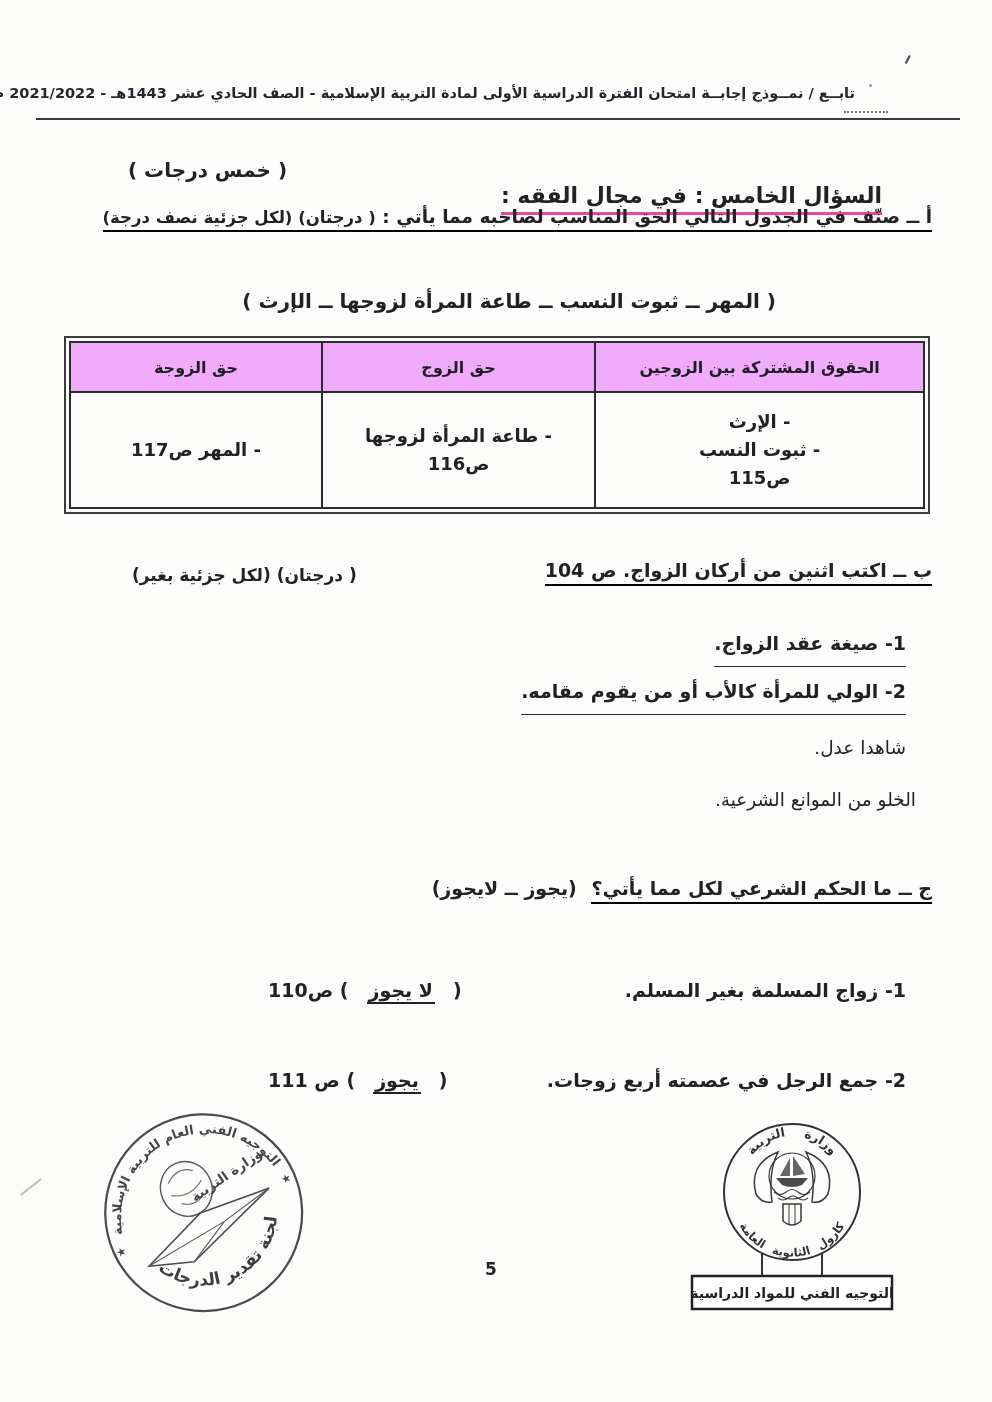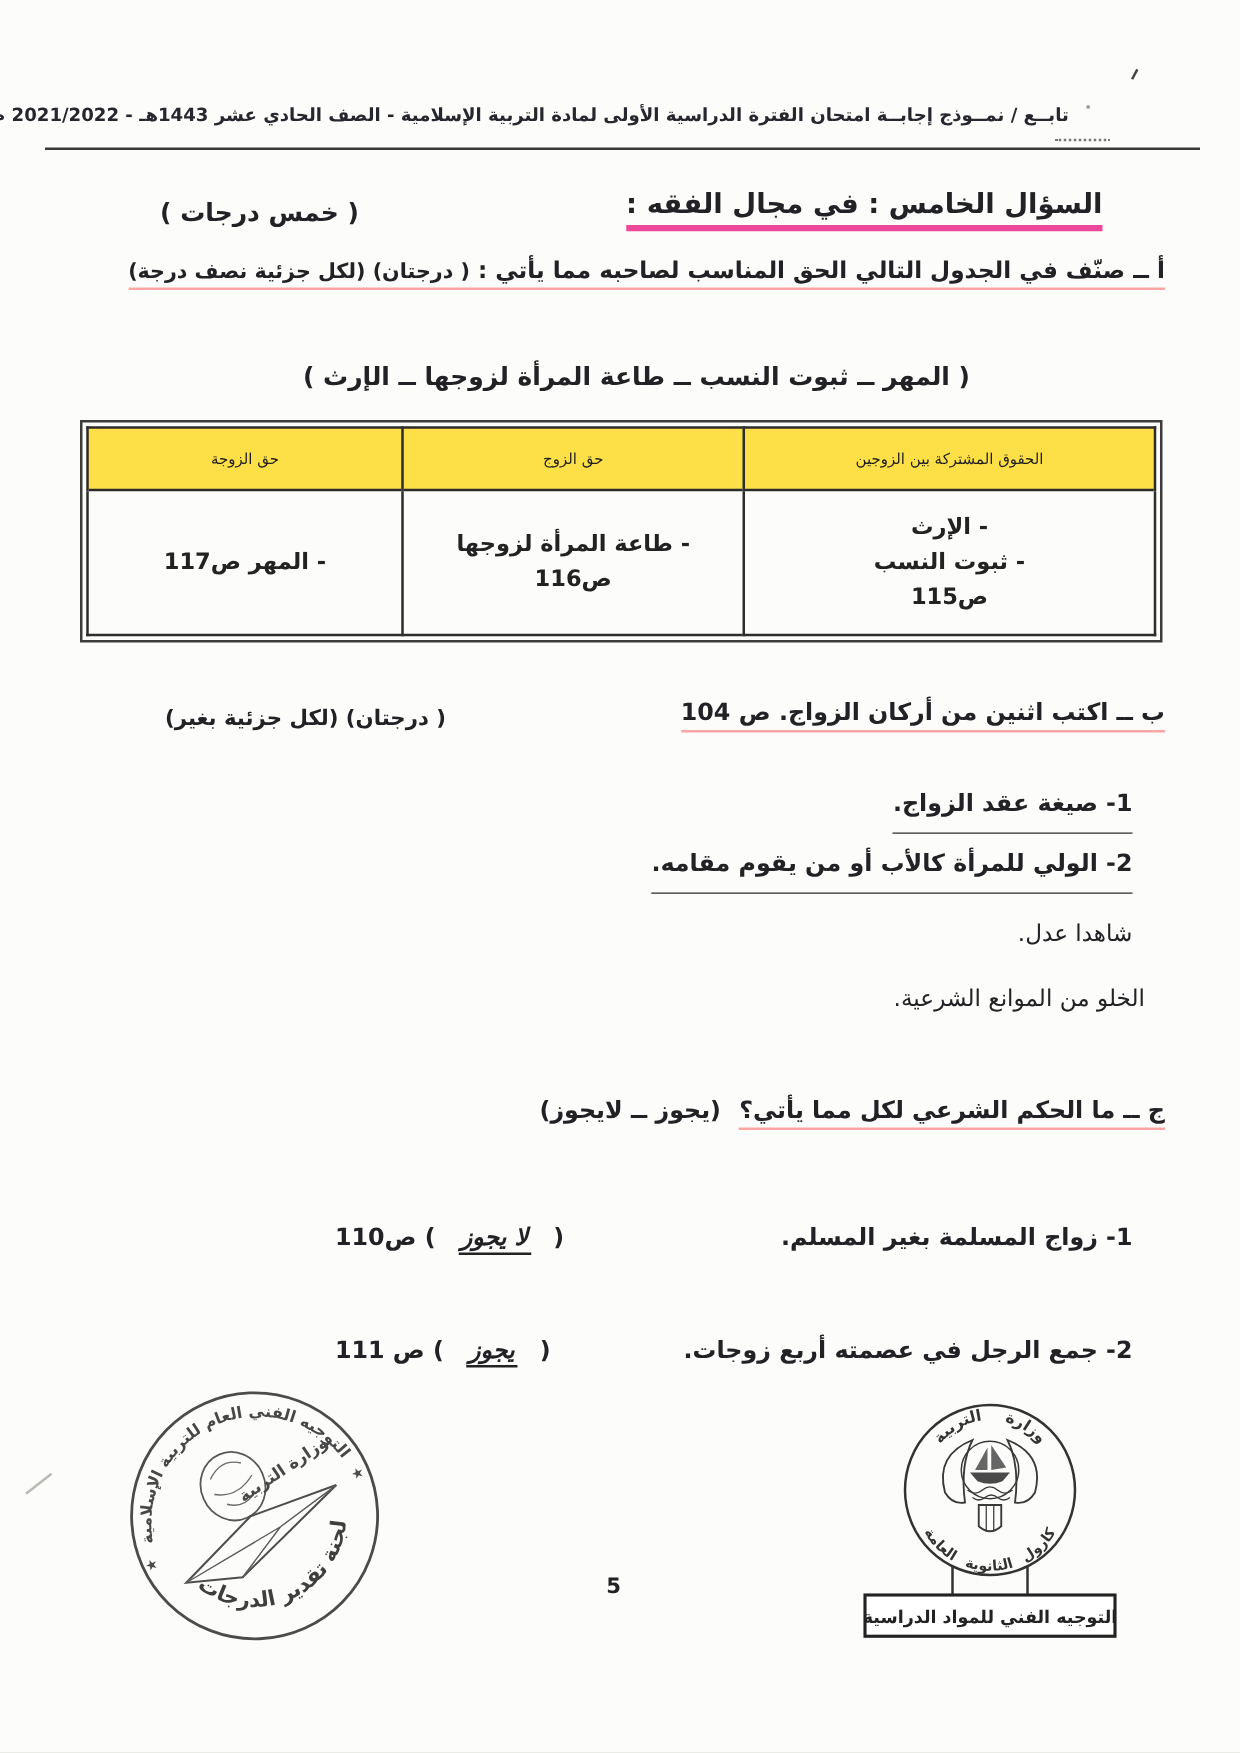--- a/index.html
+++ b/index.html
@@ -3,61 +3,61 @@
 <meta charset="utf-8">
 <style>
   html,body{margin:0;padding:0;background:#dcdcd8;}
   .sheet{
     position:relative;width:992px;height:1402px;margin:0 auto;
     background:#fcfcfa;overflow:hidden;
     font-family:"DejaVu Sans",sans-serif;color:#222226;
   }
   .txt{position:absolute;white-space:nowrap;direction:rtl;unicode-bidi:plaintext;}
   .b{font-weight:bold;}
-  .u{border-bottom:2px solid #fca5a5;padding-bottom:3px;}
-  .u-thick{border-bottom:5px solid #ec4899;padding-bottom:4px;}
+  .u{border-bottom:2px solid #000000;padding-bottom:3px;}
+  .u-thick{border-bottom:3px solid #ec4899;padding-bottom:4px;margin-top:32px;}
   .u-thin{border-bottom:1.6px solid #2a2a2e;padding-bottom:12px;}
 
   .header-line{top:85px;right:137px;font-size:14.5px;font-weight:bold;color:#26262f;}
   .header-rule{position:absolute;top:118px;left:36px;width:924px;height:2px;background:#3a3a3a;}
   .rule-dots{position:absolute;top:111px;left:844px;width:44px;border-top:2px dotted #777;}
 
   .q-title{top:151px;right:110px;font-size:22px;}
   .q-marks{top:158px;left:128px;font-size:20px;}
 
   .parta-line{top:206px;right:60px;font-size:18.5px;}
   .parta-line .marks-inline{font-size:16.5px;}
   .options-line{top:289px;right:216px;font-size:20px;letter-spacing:.5px;}
 
   .table-wrap{position:absolute;top:336px;left:64px;width:856px;border:2px solid #3c3c3c;padding:3px;}
   table.rights{width:100%;border-collapse:collapse;border:2.5px solid #222;direction:rtl;table-layout:fixed;}
   table.rights th{
-    height:46px;font-size:12px;font-weight:normal;color:#1e1e22;
-    border:2px solid #2c2c2c;border-bottom:2px dashed #6a6a6a;background:#fde047;
+    height:46px;font-size:16px;font-weight:bold;color:#1e1e22;
+    border:2px solid #2c2c2c;border-bottom:2px dashed #6a6a6a;background:#f0abfc;
   }
   table.rights td{
     height:112px;border:2px solid #2c2c2c;text-align:center;vertical-align:middle;
     font-size:18px;font-weight:bold;line-height:1.55;white-space:pre-line;color:#222;
   }
 
   .partb-line{top:559px;right:60px;font-size:19px;}
   .partb-marks{top:565px;left:132px;font-size:17px;}
   .ans-b1{top:632px;right:86px;font-size:19px;}
   .ans-b2{top:680px;right:86px;font-size:19px;}
   .ans-b3{top:737px;right:86px;font-size:18.5px;}
   .ans-b4{top:789px;right:76px;font-size:18.5px;}
 
   .partc-line{top:877px;right:60px;font-size:19px;}
   .partc-line .c-options{margin-right:8px;}
   .partc-marks{top:923px;left:132px;font-size:16.5px;}
   .c1-text{top:979px;right:86px;font-size:19px;}
   .c1-ans{top:979px;left:268px;font-size:19px;}
   .c2-text{top:1069px;right:86px;font-size:19px;}
   .c2-ans{top:1069px;left:268px;font-size:19px;}
-  .ans-word{font-weight:bold;border-bottom:2.2px solid #222;padding:0 2px 1px;margin:0 18px;font-style:italic;}
+  .ans-word{font-weight:bold;border-bottom:2.2px solid #222;padding:0 2px 1px;margin:0 18px;}
 
   .page-num{top:1259px;left:485px;font-size:17px;font-weight:bold;direction:ltr;}
 
   .stamp-left{position:absolute;left:102px;top:1110px;transform:rotate(-24deg);}
   .stamp-right{position:absolute;left:686px;top:1116px;}
 
   .speck1{position:absolute;top:54px;left:903px;width:4px;height:9px;border-right:2px solid #444;transform:rotate(28deg);}
   .speck2{position:absolute;top:84px;left:869px;width:3px;height:3px;background:#999;border-radius:50%;}
   .speck3{position:absolute;top:1186px;left:18px;width:26px;height:2px;background:#b9b9b5;transform:rotate(-38deg);}
 </style>

